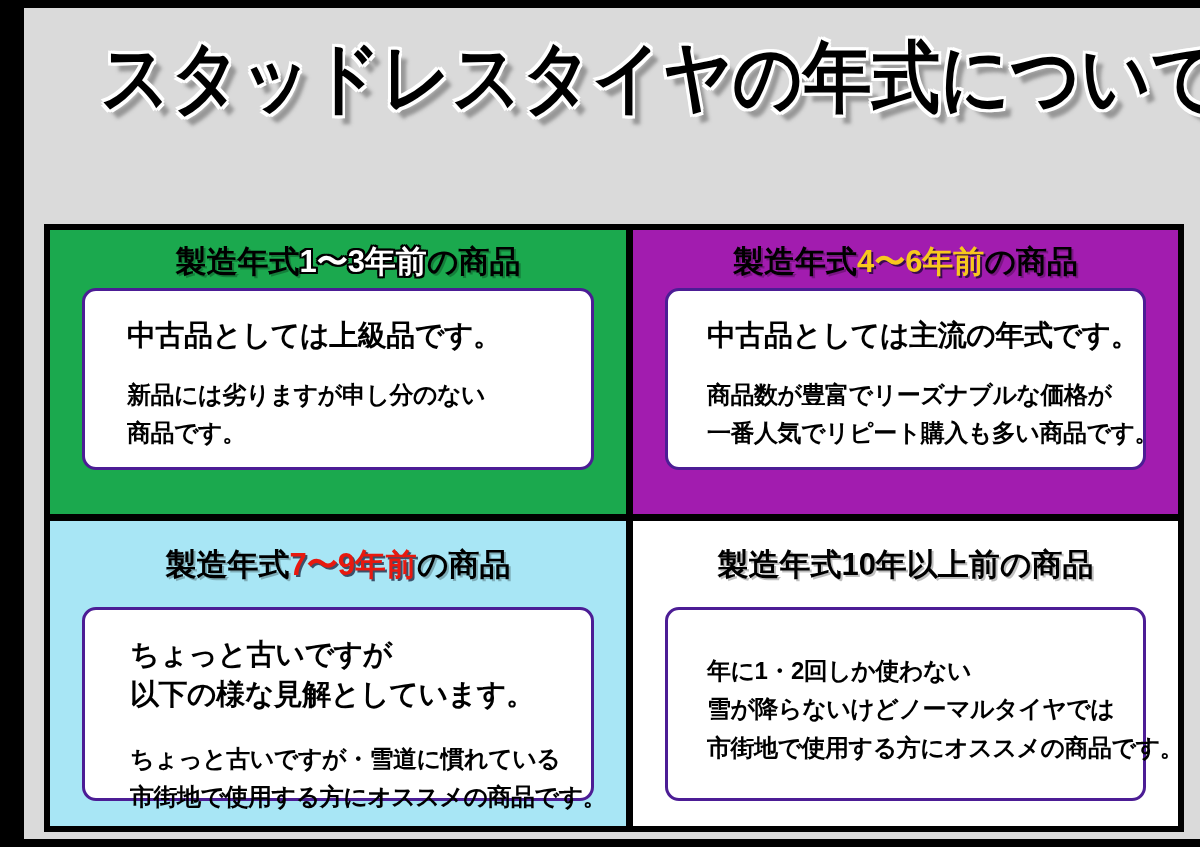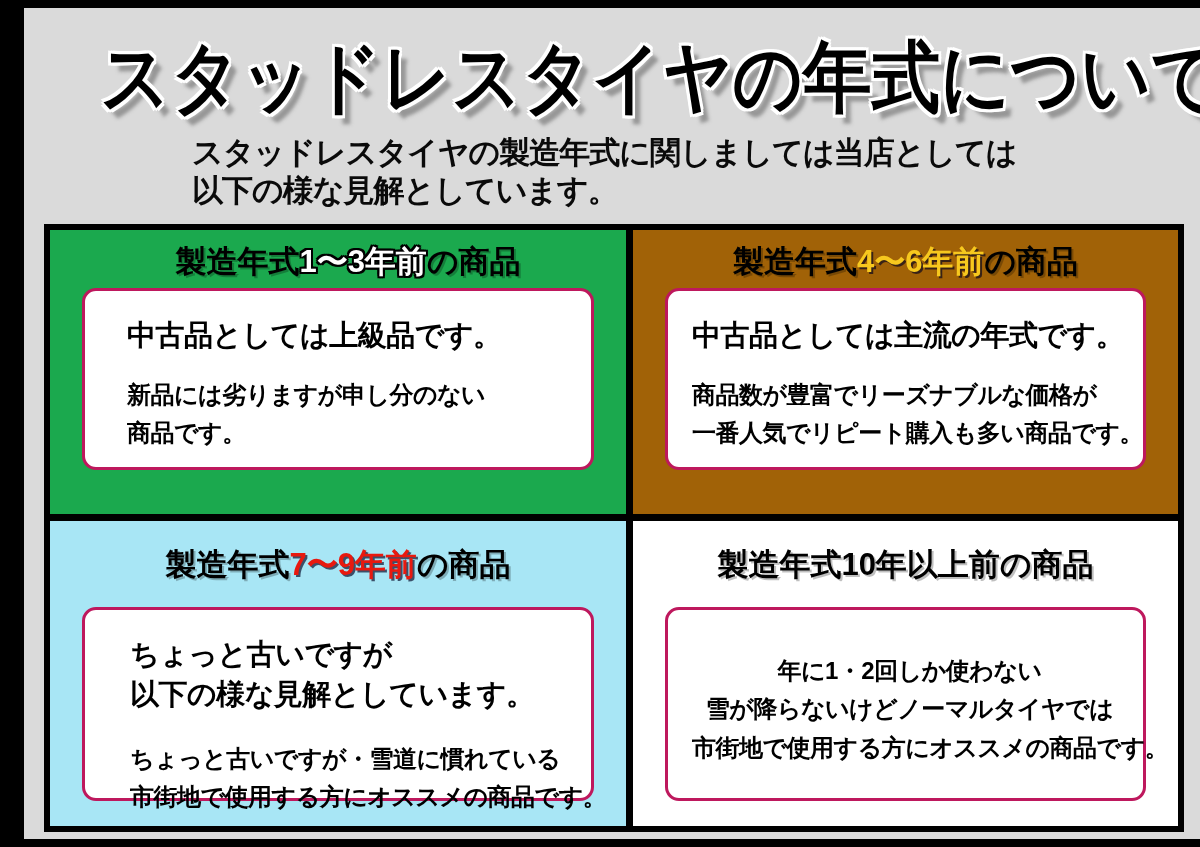--- a/index.html
+++ b/index.html
@@ -74,80 +74,76 @@
   .hl-outline {
     text-shadow:
       -2px -2px 0 #000, 2px -2px 0 #000, -2px 2px 0 #000, 2px 2px 0 #000,
       -2px 0 0 #000, 2px 0 0 #000, 0 -2px 0 #000, 0 2px 0 #000;
   }
   .hl-shadow { text-shadow: 2px 2px 0 rgba(0,0,30,0.65); }
   .card {
     position: absolute;
     left: 32px; right: 32px;
     background: #fff;
-    border: 3px solid #be185d;
+    border: 3px solid #4c1d95;
     border-radius: 14px;
     box-sizing: border-box;
     padding: 24px 16px 0 42px;
   }
   .row-top .card { top: 58px; height: 182px; }
   .row-bottom .card { top: 86px; height: 194px; padding-left: 45px; }
-  .q2 .card, .q4 .card { padding-left: 24px; }
+  .q2 .card, .q4 .card { padding-left: 39px; }
   .card-heading {
     font-size: 29px;
     font-weight: 800;
     color: #000;
     line-height: 1.38;
     letter-spacing: -0.5px;
     white-space: nowrap;
   }
   .card-body {
     margin-top: 21px;
     font-size: 24px;
     font-weight: 700;
     color: #000;
     line-height: 1.6;
     letter-spacing: -0.5px;
     white-space: nowrap;
   }
   .q3 .card-body { margin-top: 26px; }
-  .q4 .card-body { margin-top: 18px; text-align: center; }
+  .q4 .card-body { margin-top: 18px; }
 </style>
 </head>
 <body>
 
 <div class="canvas">
 
   <div class="title-wrap">
     <div class="title">スタッドレスタイヤの年式について</div>
   </div>
 
-  <div class="subtitle">
-    <div>スタッドレスタイヤの製造年式に関しましては当店としては</div>
-    <div>以下の様な見解としています。</div>
-  </div>
 
   <div class="grid">
 
     <div class="quad q1 row-top" style="background-color: rgb(27, 169, 78); padding-left: 20px;">
       <div class="quad-header">
         <span>製造年式</span><span class="hl hl-outline" style="color: rgb(255, 255, 255);">1〜3年前</span><span>の商品</span>
       </div>
       <div class="card">
         <div class="card-heading">
           <div>中古品としては上級品です。</div>
         </div>
         <div class="card-body">
           <div>新品には劣りますが申し分のない</div>
           <div>商品です。</div>
         </div>
       </div>
     </div>
 
-    <div class="quad q2 row-top" style="background-color: #a16207;">
+    <div class="quad q2 row-top" style="background-color: #a21caf;">
       <div class="quad-header">
         <span>製造年式</span><span class="hl hl-shadow" style="color: rgb(247, 200, 30);">4〜6年前</span><span>の商品</span>
       </div>
       <div class="card">
         <div class="card-heading">
           <div>中古品としては主流の年式です。</div>
         </div>
         <div class="card-body">
           <div>商品数が豊富でリーズナブルな価格が</div>
           <div>一番人気でリピート購入も多い商品です。</div>

